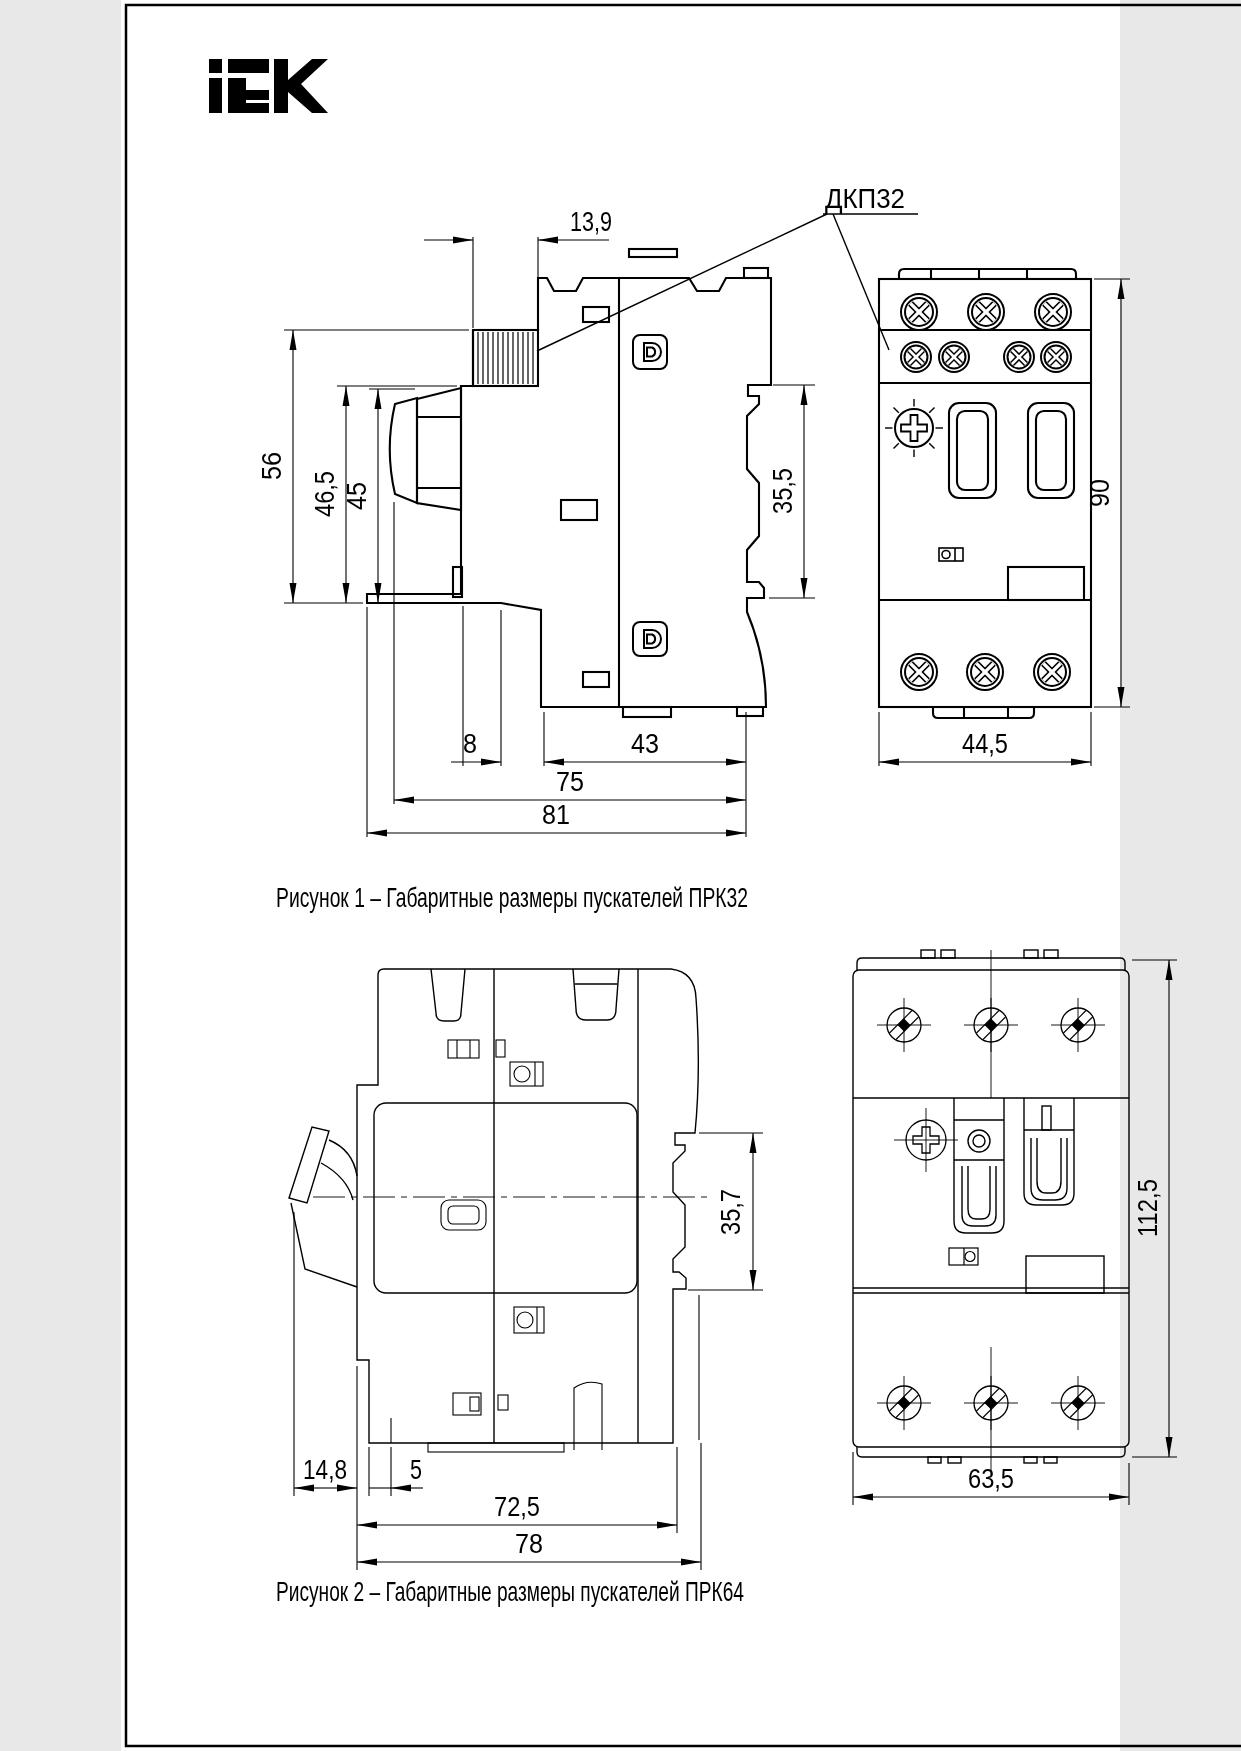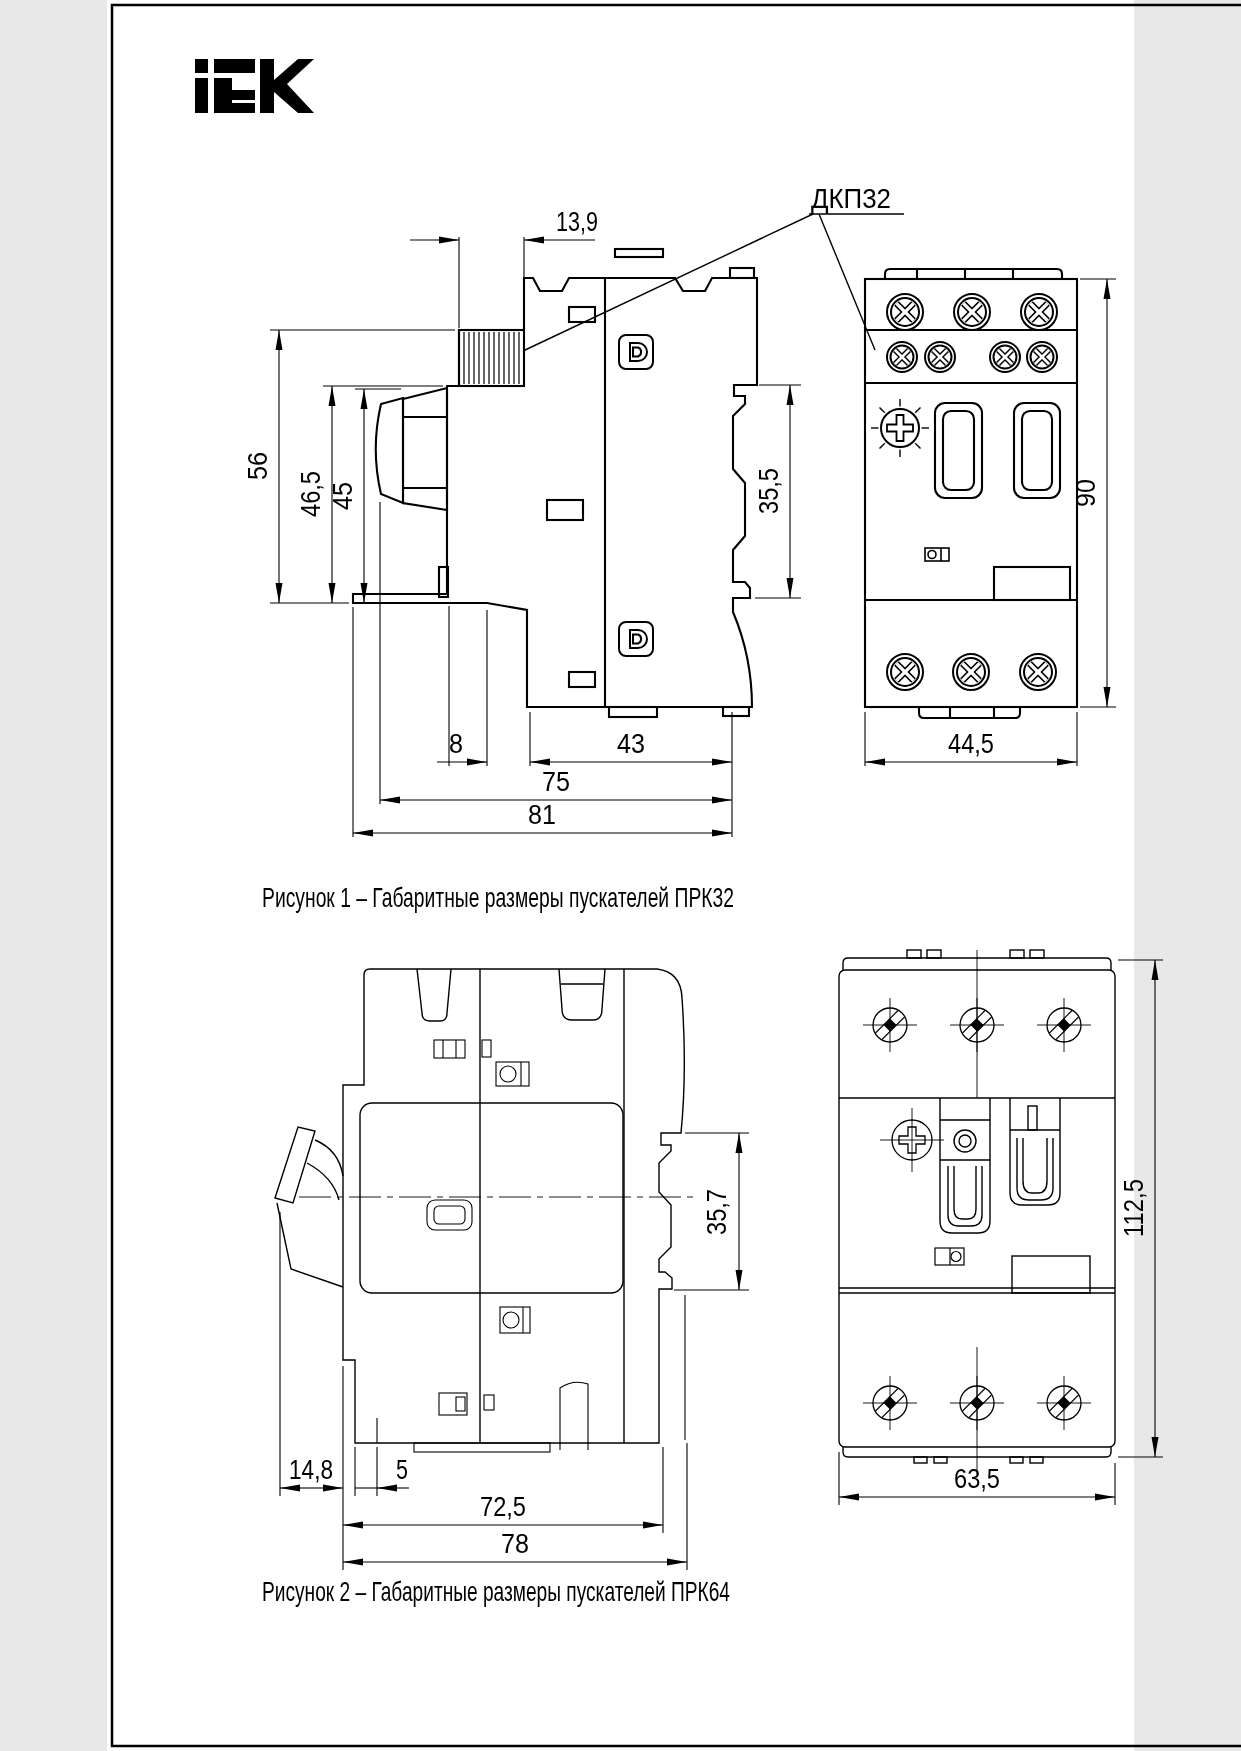--- a/index.html
+++ b/index.html
@@ -2,21 +2,20 @@
 <html><head>
 <meta charset="utf-8">
 <style>
   html,body{margin:0;padding:0;background:#e8e8e8;}
   .page{
     position:relative;
     width:999px;height:1751px;
     background:#ffffff;
     margin:0 auto;
     font-family:"Liberation Sans",sans-serif;
-    padding-left:28px;
   }
   .page svg{position:absolute;left:0;top:0;}
   text{fill:#000;}
   .dimtxt{font-size:27px;font-family:"Liberation Sans",sans-serif;}
   .captxt{font-size:28px;font-family:"Liberation Sans",sans-serif;}
 </style>
 </head>
 <body>
 
 <div class="page">

